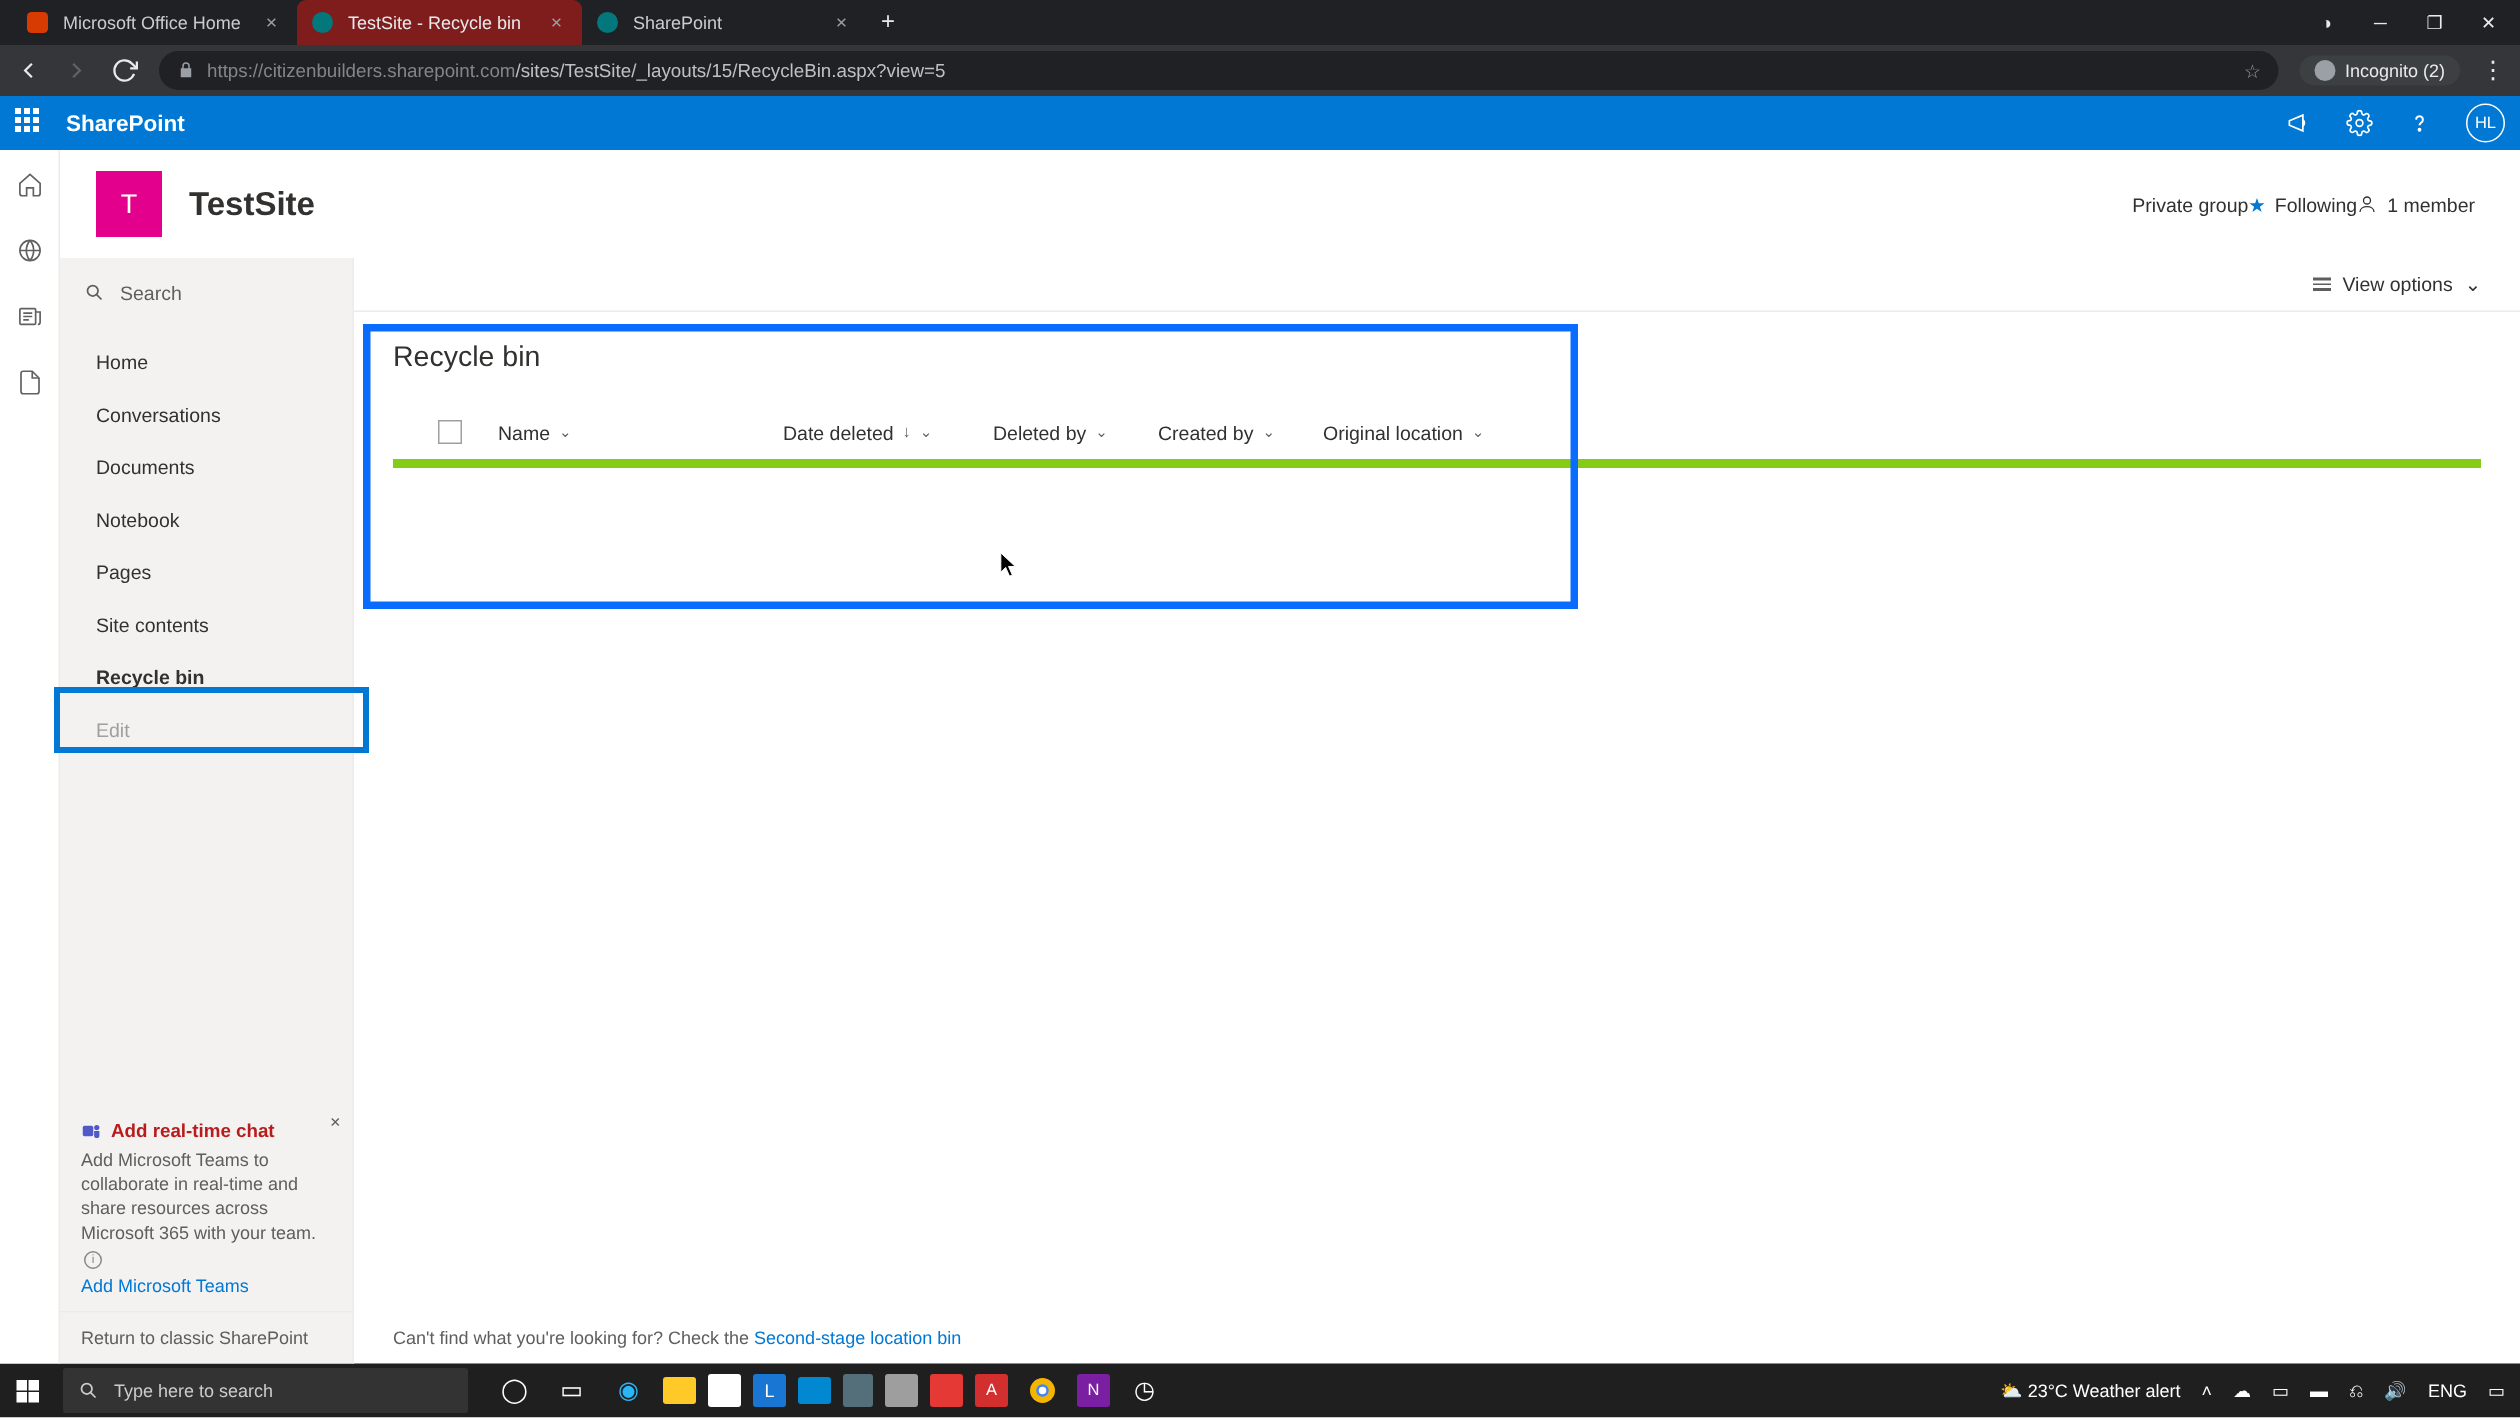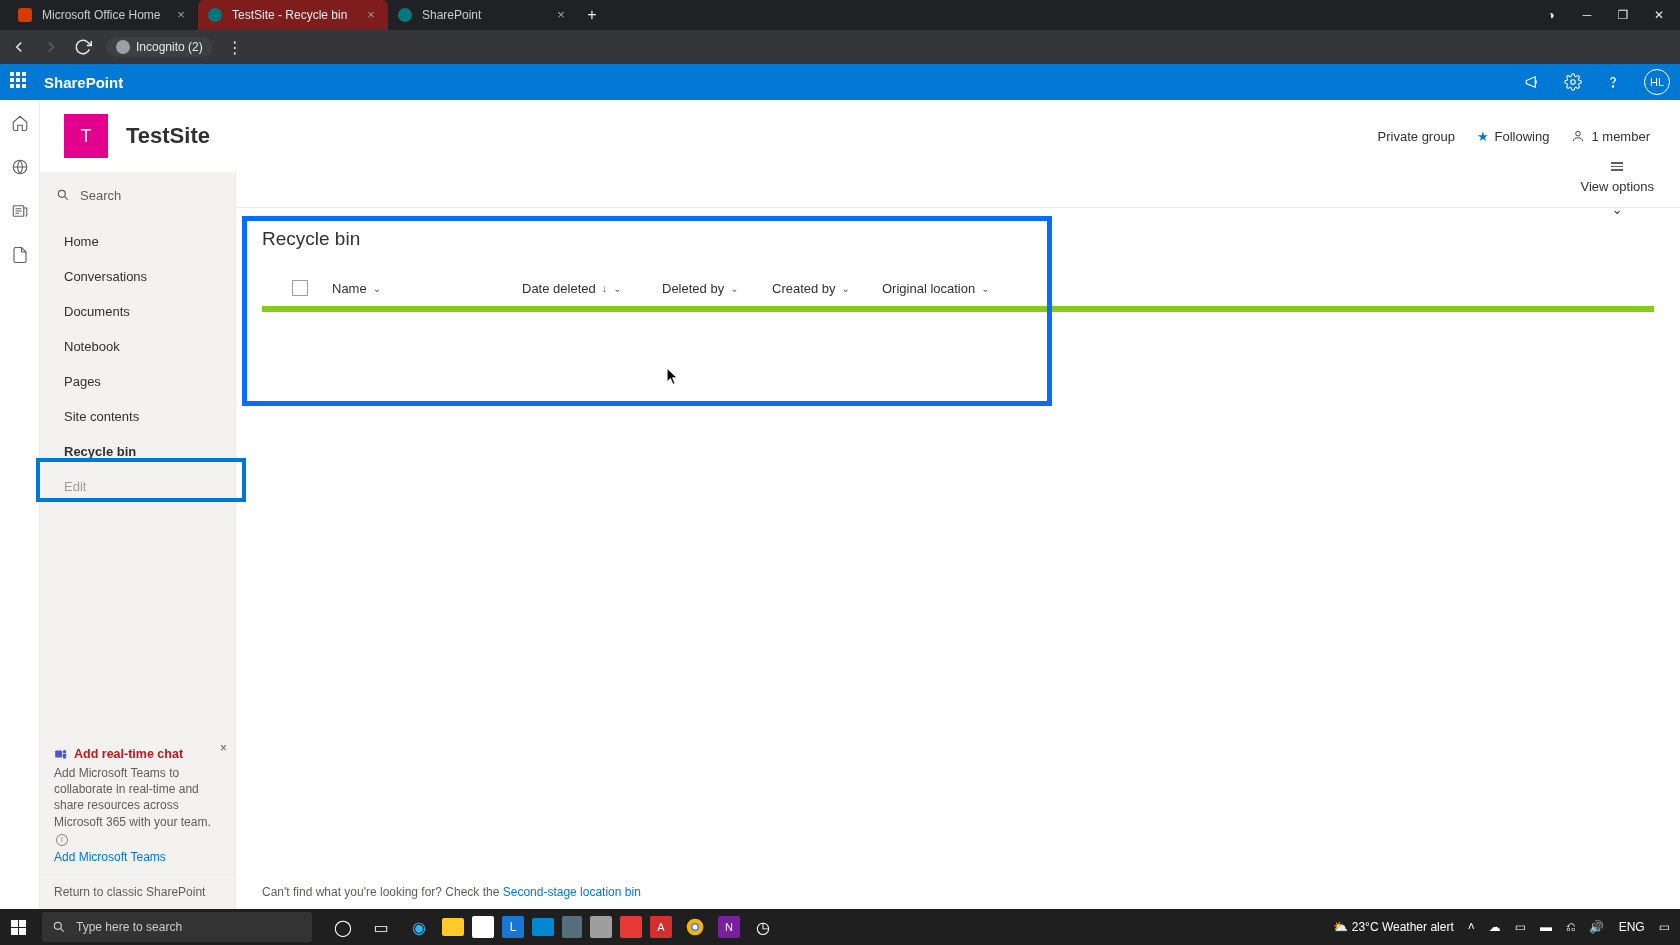--- a/index.html
+++ b/index.html
@@ -48,21 +48,21 @@
   
   .body-row { display:flex; height: calc(945px - 30px - 34px - 36px - 36px); }
   .left-rail { width:40px; background:#fff; border-right:1px solid #edebe9; padding-top:14px; display:flex; flex-direction:column; align-items:center; gap:26px; color:#616161; }
   .left-rail .ricon { width:18px; height:18px; cursor:pointer; }
 
   
   .site-area { flex:1; display:flex; flex-direction:column; min-width:0; }
   .site-header { height:72px; display:flex; align-items:center; padding: 0 30px 0 24px; }
   .site-logo { width:44px; height:44px; background:#e3008c; color:#fff; display:flex; align-items:center; justify-content:center; font-size:18px; margin-right:18px; }
   .site-title { font-size:22px; font-weight:600; color:#323130; }
-  .site-meta { margin-left:auto; display:flex; align-items:center; gap:22px; font-size:13px; color:#323130; }
+  .site-meta { margin-left:auto; display:flex; align-items:center; font-size:13px; color:#323130; }
   .site-meta .mitem { display:flex; align-items:center; gap:6px; cursor:pointer; }
   .site-meta .mitem .star { color:#0078d4; }
 
   
   .below { flex:1; display:flex; min-height:0; }
   .sidebar { width:196px; background:#f3f2f1; border-right:1px solid #edebe9; display:flex; flex-direction:column; position:relative; }
   .search-box { height:46px; display:flex; align-items:center; padding:0 16px; gap:10px; color:#605e5c; font-size:13px; }
   .search-box .sicon { width:14px; height:14px; }
   .nav-list { padding: 6px 0; }
   .nav-item { padding: 10px 24px; font-size:13px; color:#323130; cursor:pointer; }
@@ -74,21 +74,21 @@
   .side-bottom .close { position:absolute; right:8px; top:4px; cursor:pointer; color:#605e5c; }
   .side-bottom .hdr { font-weight:600; color:#b91c1c; display:flex; align-items:flex-end; gap:6px; font-size:12.5px; margin-bottom:4px; }
   .side-bottom .msg { line-height:1.35; }
   .side-bottom .link { color:#0078d4; cursor:pointer; margin-top:4px; display:inline-block; }
   .side-bottom .info-icon { display:inline-block; width:12px; height:12px; border:1px solid #8a8886; border-radius:50%; text-align:center; line-height:10px; font-size:8px; color:#8a8886; margin-left:2px;}
   .return-classic { border-top:1px solid #edebe9; padding:10px 14px; font-size:12px; color:#605e5c; cursor:pointer; }
 
   
   .main { flex:1; display:flex; flex-direction:column; min-width:0; position:relative; }
   .main-top { height:36px; border-bottom:1px solid #edebe9; display:flex; align-items:center; justify-content:flex-end; padding: 0 26px; font-size:13px; color:#323130; }
-  .view-opt { display:flex; align-items:center; gap:8px; cursor:pointer;flex-direction:column; }
+  .view-opt { display:flex; align-items:center; gap:8px; cursor:pointer; }
   .view-opt .lines { display:flex; flex-direction:column; gap:2px; }
   .view-opt .lines span { width:12px; height:1.5px; background:#605e5c; }
 
   .content-area { flex:1; position:relative; padding: 20px 26px; }
   .highlight-box { position:absolute; border:5px solid #0a6cff; pointer-events:none; }
   .page-title { font-size:19px; color:#323130; margin-bottom: 30px; }
 
   .col-hdrs { display:flex; align-items:center; gap:30px; padding: 0 30px 10px 30px; border-bottom:6px solid #84cc16; font-size:13px; color:#323130; }
   .col-hdrs .doc-icon { width:16px; height:16px; border:1px solid #a19f9d; margin-right: -6px; }
   .col { display:flex; align-items:center; gap:6px; cursor:pointer; }
@@ -145,20 +145,29 @@
     <svg class="nav-btn svg-ico" viewBox="0 0 24 24" fill="none" stroke="currentColor" stroke-width="2">
         <polyline points="15 18 9 12 15 6"></polyline>
       </svg>
     <svg class="nav-btn disabled svg-ico" viewBox="0 0 24 24" fill="none" stroke="currentColor" stroke-width="2">
         <polyline points="9 18 15 12 9 6"></polyline>
       </svg>
     <svg class="nav-btn svg-ico" viewBox="0 0 24 24" fill="none" stroke="currentColor" stroke-width="2">
         <path d="M23 4v6h-6"></path>
         <path d="M20.49 15a9 9 0 1 1-2.12-9.36L23 10"></path>
       </svg>
+    <div class="addr-bar">
+      <svg class="lock svg-ico" viewBox="0 0 24 24" width="12" height="12" fill="currentColor">
+          <path d="M12 1a5 5 0 0 0-5 5v3H5v12h14V9h-2V6a5 5 0 0 0-5-5zm-3 8V6a3 3 0 1 1 6 0v3H9z"></path>
+        </svg>
+      <span class="url">
+        <span class="dim">https://citizenbuilders.sharepoint.com</span><span>/sites/TestSite/_layouts/15/RecycleBin.aspx?view=5</span>
+      </span>
+      <span class="star">☆</span>
+    </div>
     <div class="incog">
       <span class="ico"></span>
       <span>Incognito (2)</span>
     </div>
     <div class="chrome-menu">⋮</div>
   </div>
 </div>
 
 <div class="sp-suite">
   <div class="waffle">

